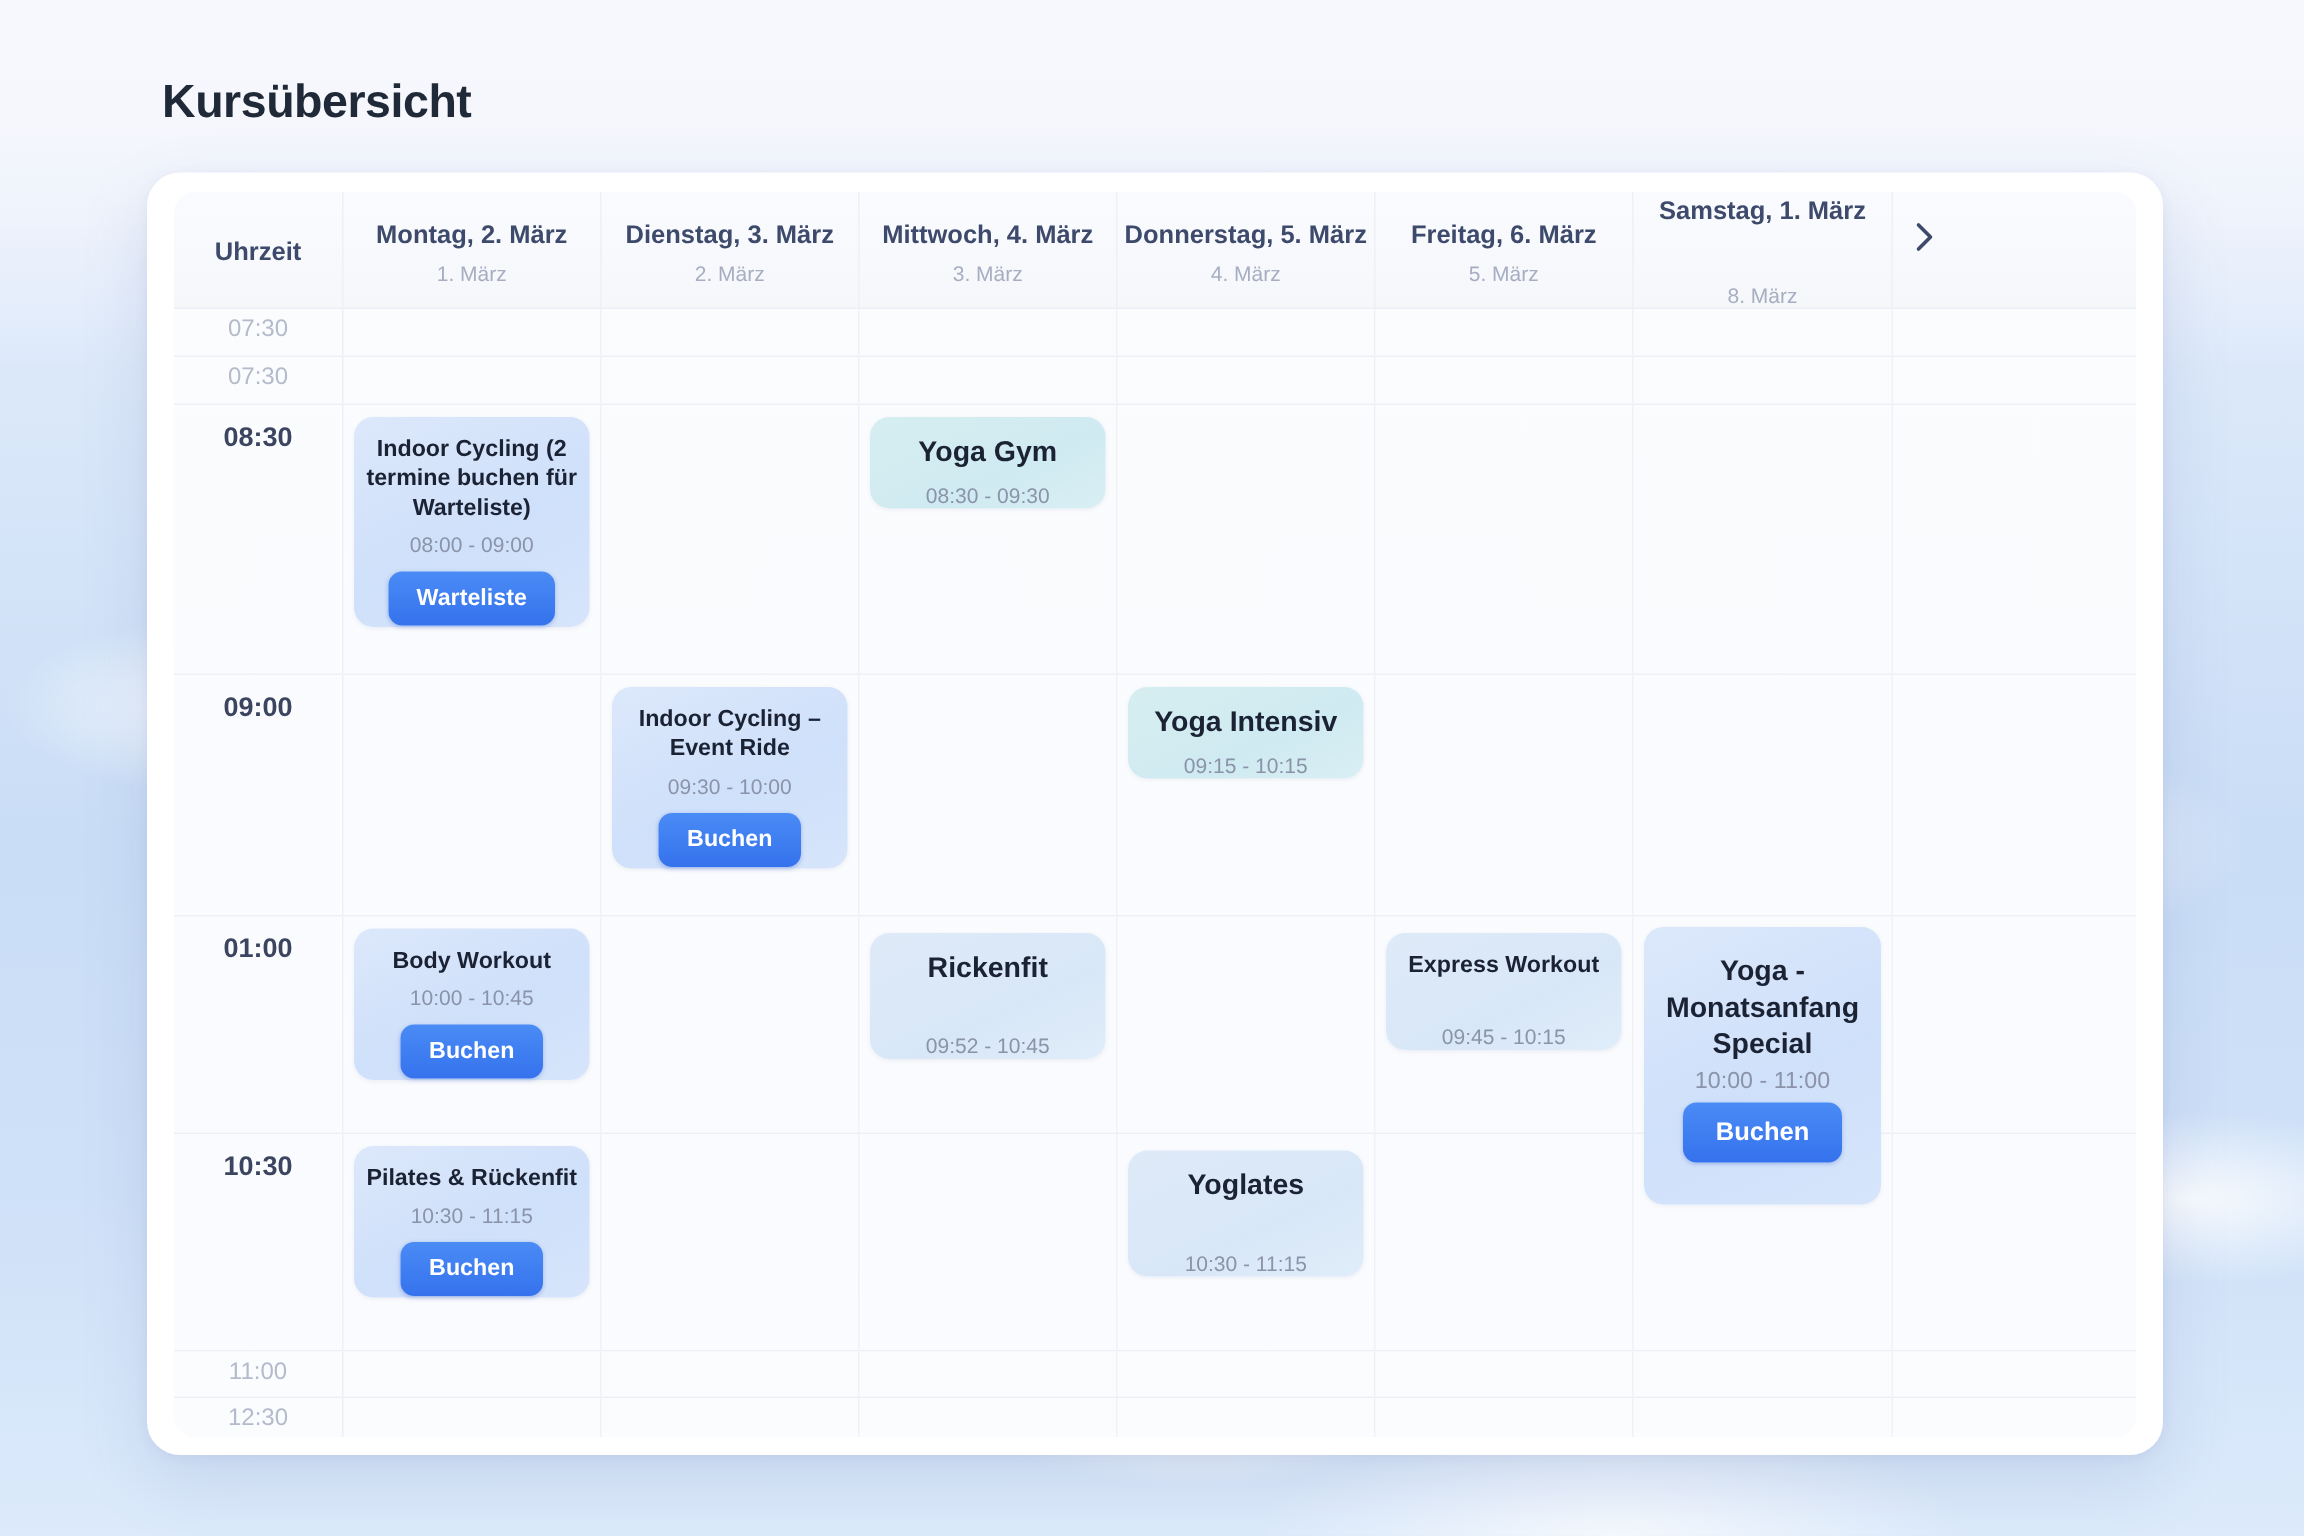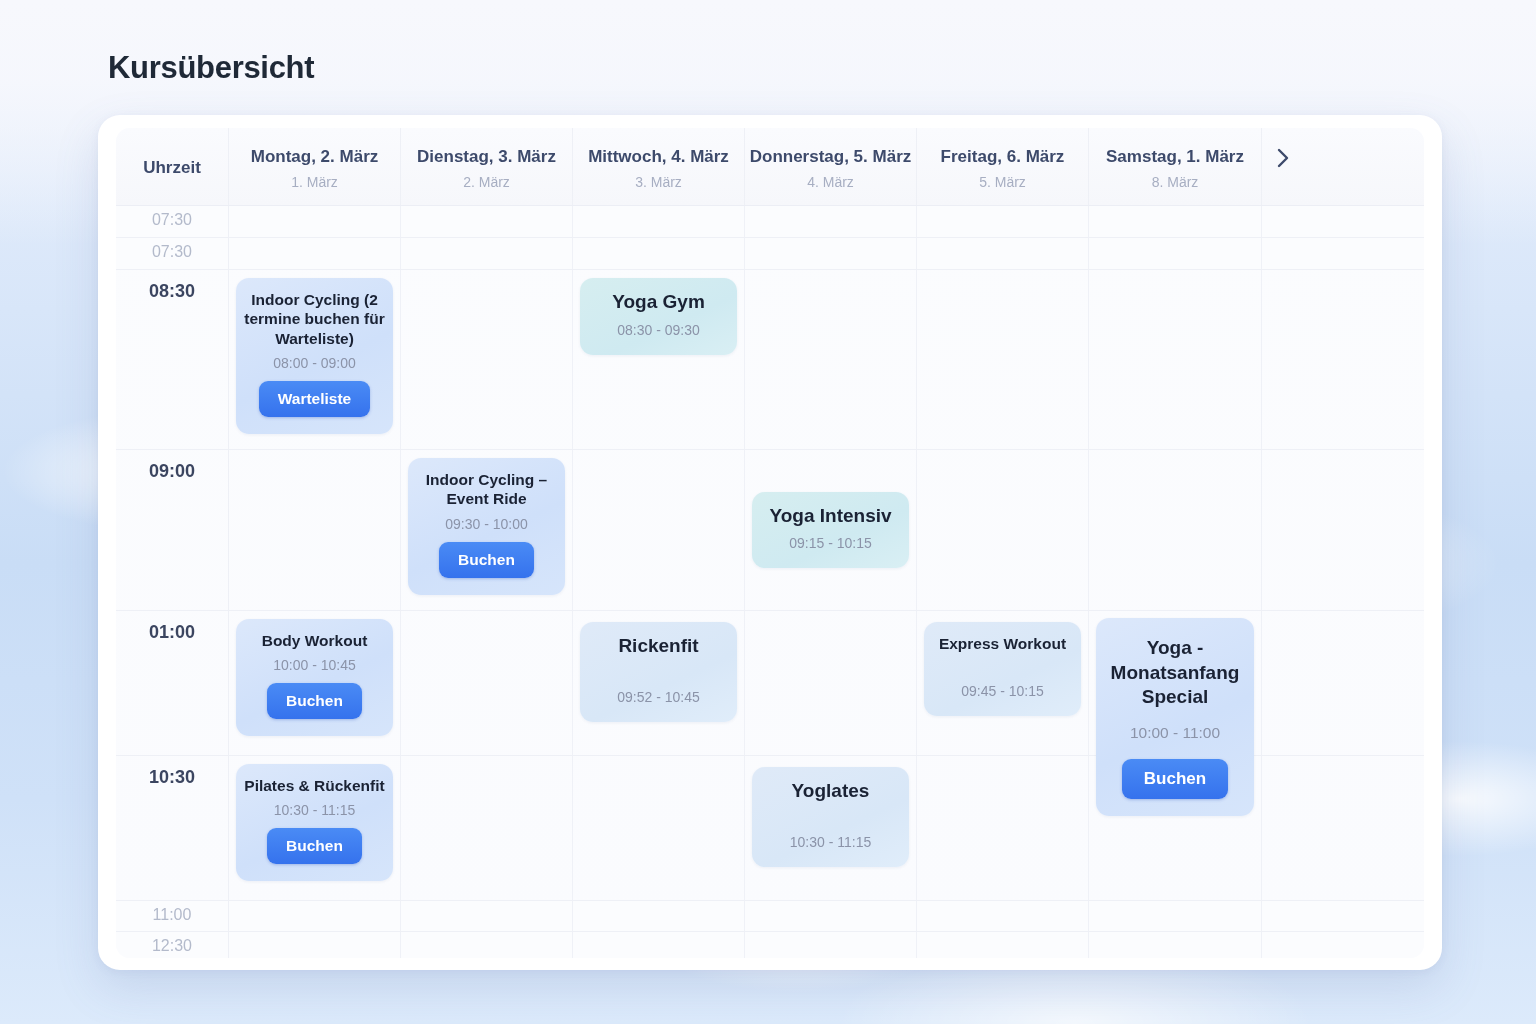--- a/index.html
+++ b/index.html
@@ -150,21 +150,21 @@
     font-size: 16px;
     font-weight: normal;
     color: #b3bacb;
   }
   .row.muted { background: #fbfcfe; }
 
   
   .event {
     width: 100%;
     border-radius: 13px;
-    padding: 12px 8px 17px;
+    padding: 12px 8px 1px;
     display: flex;
     flex-direction: column;
     align-items: center;
     gap: 7px;
     box-shadow: 0 1px 3px rgba(90,110,160,.09);
   }
   .event.blue  { background: linear-gradient(155deg,#dce8fb 0%, #cfe0fa 55%, #d6e5fb 100%); }
   .event.mint  { background: linear-gradient(155deg,#d6eef0 0%, #cfeaf1 60%, #d9eff4 100%); }
   .event.ice   { background: linear-gradient(155deg,#dfeaf8 0%, #d8e7f7 60%, #e0edfa 100%); gap: 30px; }
 
@@ -194,21 +194,21 @@
     padding: 9px 19px;
     cursor: pointer;
     font-family: "Liberation Sans", sans-serif;
     box-shadow: 0 1px 3px rgba(40,80,190,.3);
   }
   .ev-btn.big { font-size: 17px; padding: 10px 22px; }
 
   
   .w-time { width: 113px; flex: 0 0 113px; }
   .w-day  { width: 172px; flex: 0 0 172px; }
-  .w-day6 { width: 173px; flex: 0 0 173px; }
+  .w-day6 { width: 173px; flex: 0 0 173px; justify-content: space-between; }
   .w-chev { width: 42px;  flex: 0 0 42px; }
 </style>
 </head>
 <body>
 
 <div id="backdrop"></div>
 
 <h1 id="page-title">Kursübersicht</h1>
 
 <div id="calendar-card">
@@ -319,21 +319,21 @@
         <div class="cell w-day">
           <div class="event blue">
             <div class="ev-title">Indoor Cycling – Event Ride</div>
             <div class="ev-time">09:30 - 10:00</div>
             <button class="ev-btn">Buchen</button>
           </div>
         </div>
 
         <div class="cell w-day"></div>
 
-        <div class="cell w-day" style="justify-content:center">
+        <div class="cell w-day" style="justify-content:flex-start">
           <div class="event mint">
             <div class="ev-title big">Yoga Intensiv</div>
             <div class="ev-time">09:15 - 10:15</div>
           </div>
         </div>
 
         <div class="cell w-day"></div>
         <div class="cell w-day6"></div>
         <div class="cell w-chev"></div>
       </div>
@@ -363,21 +363,21 @@
         <div class="cell w-day"></div>
 
         <div class="cell w-day" style="padding-top:11px">
           <div class="event ice">
             <div class="ev-title">Express Workout</div>
             <div class="ev-time">09:45 - 10:15</div>
           </div>
         </div>
 
         <div class="cell w-day6" style="padding-top:7px;overflow:visible;z-index:3">
-          <div class="event blue" style="padding:18px 10px 28px;height:198px;justify-content:flex-start;gap:14px">
+          <div class="event blue" style="padding:18px 10px 28px;height:198px;justify-content:flex-start;gap:2px">
             <div class="ev-title big">Yoga - Monatsanfang Special</div>
             <div class="ev-time big">10:00 - 11:00</div>
             <button class="ev-btn big">Buchen</button>
           </div>
         </div>
 
         <div class="cell w-chev"></div>
       </div>
 
       <div class="row" style="height:145px">

